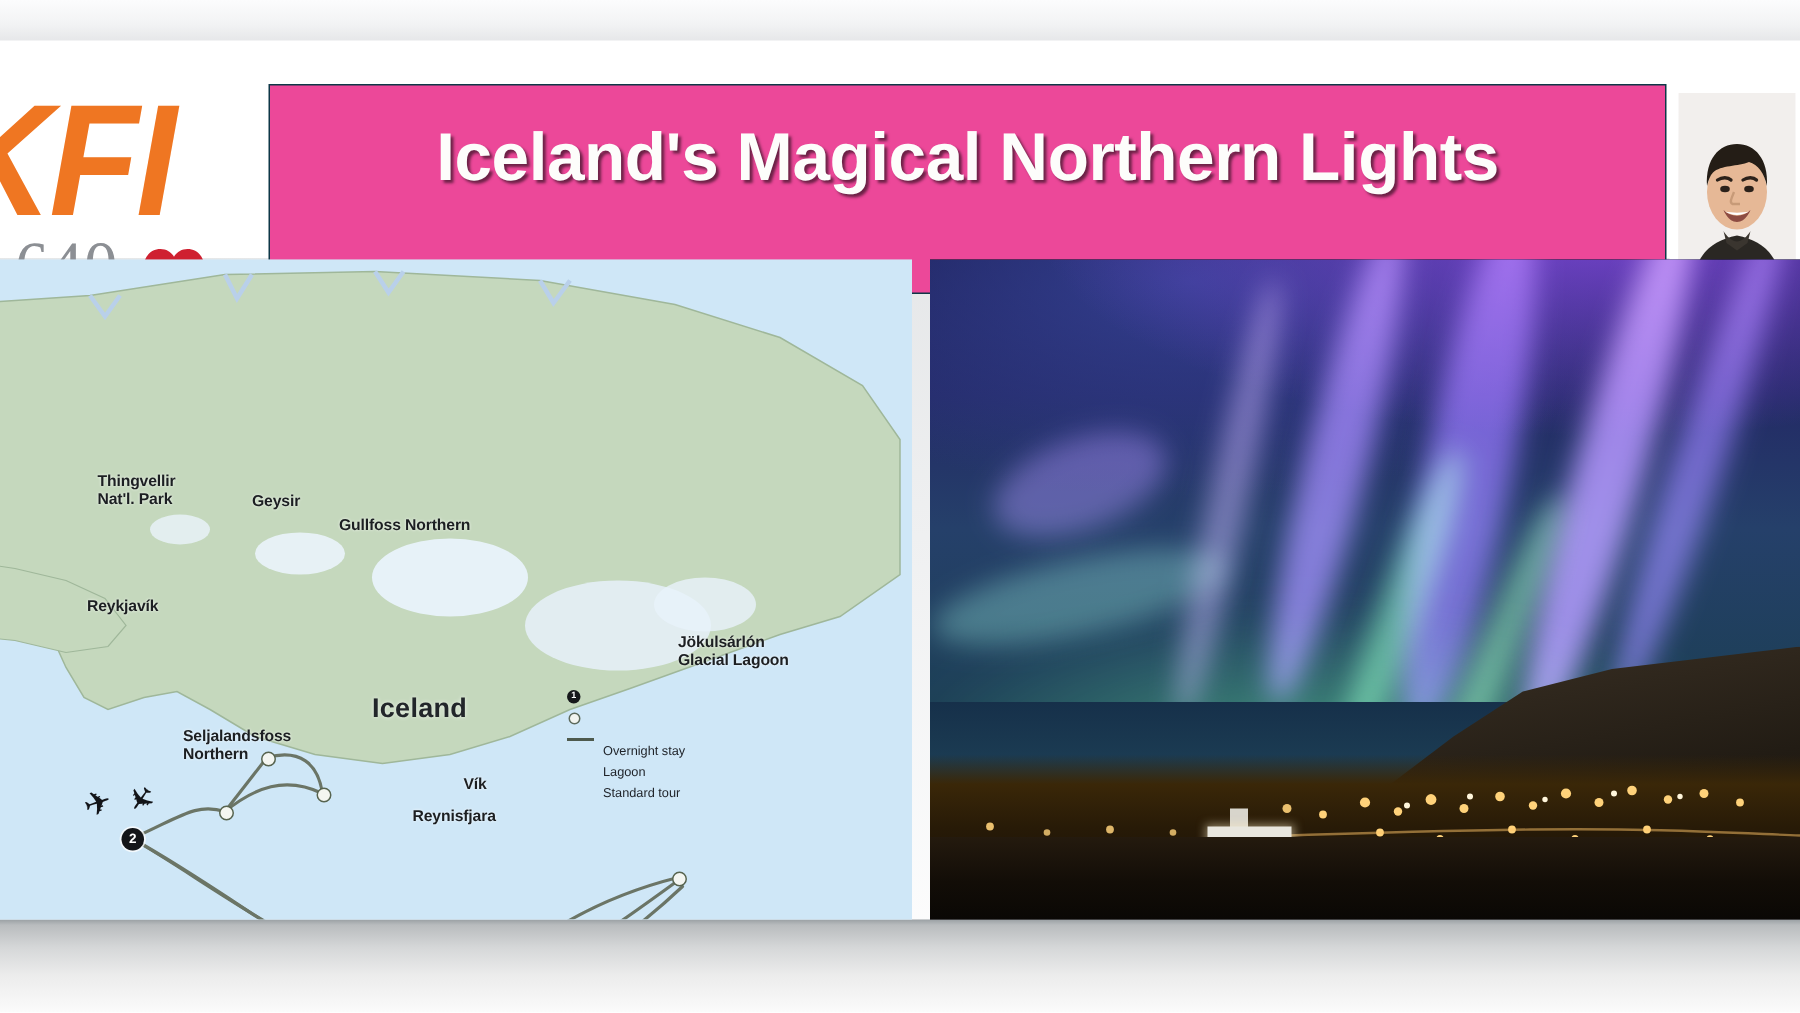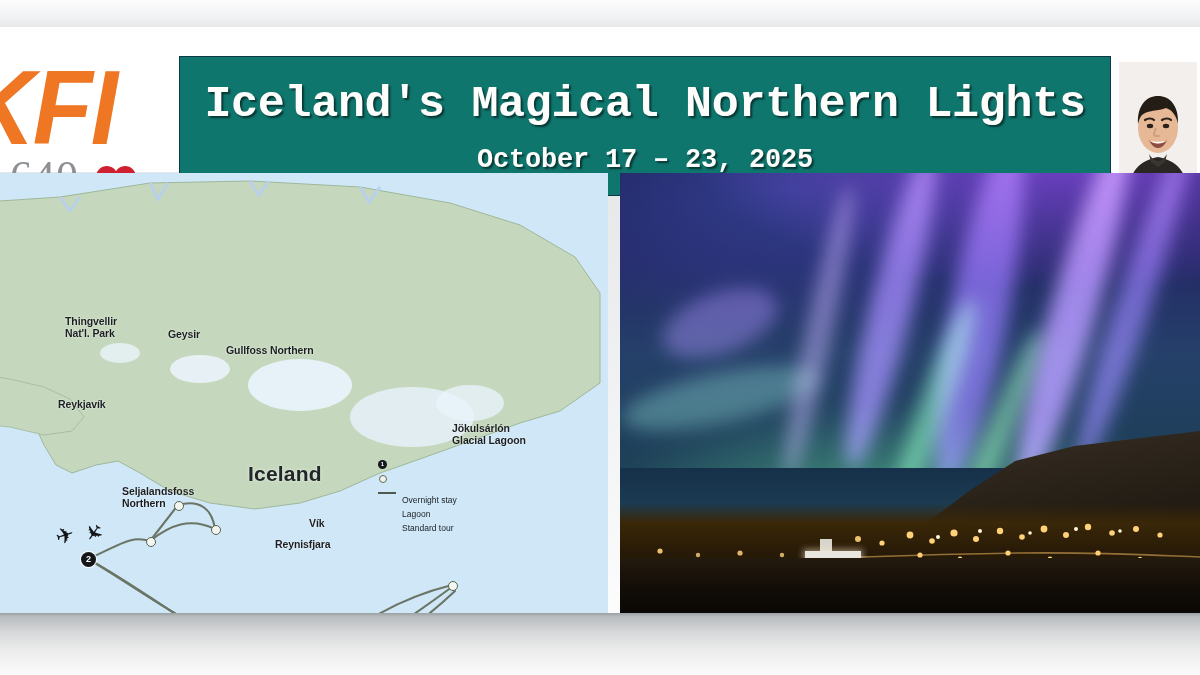--- a/index.html
+++ b/index.html
@@ -21,40 +21,40 @@
 
   .logo{position:absolute;left:-36px;top:28px;width:215px;height:140px;overflow:hidden;}
   .logo .kfi{position:absolute;left:0;top:0;font-family:"Liberation Sans",sans-serif;
     font-weight:bold;font-size:98px;letter-spacing:-2px;color:#ef7622;line-height:96px;
     font-style:italic;transform:scaleY(1.08);transform-origin:left top;}
   .logo .am640{position:absolute;left:-6px;top:100px;font-family:"Liberation Serif",serif;
     font-size:44px;color:#8c8f94;letter-spacing:1px;line-height:44px;}
   .iheart{position:absolute;left:130px;top:108px;width:44px;height:42px;}
 
   .titlebar{position:absolute;left:180px;top:30px;width:930px;height:138px;
-    background:#0f766e;box-shadow:0 0 0 1px #0e3747;font-family:Liberation Mono, monospace;}
+    background:#ec4899;box-shadow:0 0 0 1px #0e3747;}
   .title-main{position:absolute;left:0;right:0;top:22px;text-align:center;
     font-size:45px;font-weight:bold;color:#fdfdfb;letter-spacing:-0.3px;
     text-shadow:2px 2px 2px rgba(0,0,0,.55);}
   .title-sub{position:absolute;left:0;right:0;top:88px;text-align:center;
     font-size:27px;font-weight:bold;color:#fdfdfb;letter-spacing:-0.2px;
     text-shadow:2px 2px 2px rgba(0,0,0,.55);}
 
   .host{position:absolute;left:1113px;top:27px;width:87px;height:145px;background:#ffffff;
     overflow:hidden;}
   .host .photo{position:absolute;left:6px;top:8px;width:78px;height:135px;
     background:linear-gradient(180deg,#f6f4f2 0%,#efeceb 40%,#e6e3e1 100%);overflow:hidden;}
 
   
   .mapwrap{position:absolute;left:0;top:173px;width:608px;height:440px;
     background:#cfe7f7;overflow:hidden;}
   .map-svg{position:absolute;left:0;top:0;}
   .map-label{position:absolute;font-size:10.5px;font-weight:bold;color:#1c1f22;
     line-height:11.5px;letter-spacing:-0.1px;text-shadow:0 0 2px rgba(255,255,255,.85);}
-  .map-title{position:absolute;font-size:21px;font-weight:bold;color:#22262a;
+  .map-title{position:absolute;font-size:18px;font-weight:bold;color:#22262a;
     letter-spacing:.2px;text-shadow:0 0 3px rgba(255,255,255,.7);}
 
   .legend{position:absolute;left:378px;top:286px;}
   .legend-row{position:relative;height:11px;margin-bottom:3px;
     font-size:8.5px;color:#20242a;line-height:11px;}
   .legend-row .lbl{position:absolute;left:24px;top:0;white-space:nowrap;margin-top:36px;}
   .dot-filled{position:absolute;left:0;top:1px;width:9px;height:9px;border-radius:50%;
     background:#16181b;color:#fff;font-size:6px;font-weight:bold;line-height:9px;
     text-align:center;}
   .dot-open{position:absolute;left:1px;top:2px;width:6px;height:6px;border-radius:50%;
@@ -112,21 +112,20 @@
       <svg class="iheart" viewBox="0 0 44 42">
         <path d="M22 40C12 32 2 25 2 14.5 2 7.6 7 3 13 3c4 0 7.3 2.1 9 5.2C23.7 5.1 27 3 31 3c6 0 11 4.6 11 11.5C42 25 32 32 22 40z" fill="#cf2030"></path>
         <path d="M22 33c-1.3 0-2.4-1.1-2.4-2.4V16.5c0-1.3 1.1-2.4 2.4-2.4s2.4 1.1 2.4 2.4v14.1c0 1.3-1.1 2.4-2.4 2.4z" fill="#ffffff"></path>
         <path d="M15 30.5c-1.2 0-2.2-1-2.2-2.2v-9.6c0-1.2 1-2.2 2.2-2.2s2.2 1 2.2 2.2v9.6c0 1.2-1 2.2-2.2 2.2zM29 30.5c-1.2 0-2.2-1-2.2-2.2v-9.6c0-1.2 1-2.2 2.2-2.2s2.2 1 2.2 2.2v9.6c0 1.2-1 2.2-2.2 2.2z" fill="#ffffff"></path>
         <path d="M8.6 25.8c-1.1 0-2-.9-2-2v-3.6c0-1.1.9-2 2-2s2 .9 2 2v3.6c0 1.1-.9 2-2 2zM35.4 25.8c-1.1 0-2-.9-2-2v-3.6c0-1.1.9-2 2-2s2 .9 2 2v3.6c0 1.1-.9 2-2 2z" fill="#ffffff"></path>
       </svg>
     </div>
 
     <div class="titlebar">
       <div class="title-main">Iceland's Magical Northern Lights</div>
-      <div class="title-sub">October 17 – 23, 2025</div>
     </div>
 
     <div class="host">
       <div class="photo">
         <svg viewBox="0 0 78 135" width="78" height="135">
           <rect x="0" y="0" width="78" height="135" fill="#f2efed"></rect>
           <path d="M8 135c2-26 12-36 31-40 19 4 29 14 31 40z" fill="#2a2723"></path>
           <path d="M30 92c0 0 4 7 9 7s9-7 9-7l-2 8-7 5-7-5z" fill="#3a352f"></path>
           <ellipse cx="39" cy="66" rx="20" ry="25" fill="#e6b896"></ellipse>
           <path d="M19 62c-1-18 8-28 20-28s21 10 20 28c-2-9-6-14-12-16-7 3-19 2-24 7-2 2-3 5-4 9z" fill="#241d16"></path>

